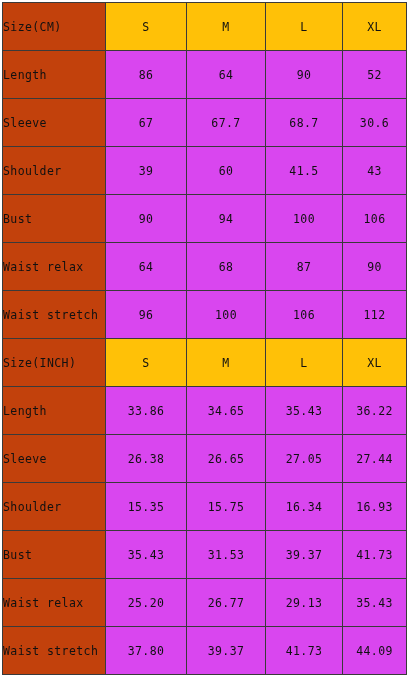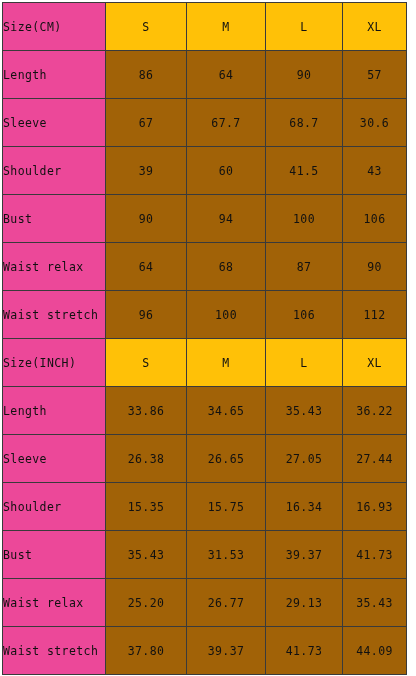--- a/index.html
+++ b/index.html
@@ -37,30 +37,30 @@
     font-size: 11.5px;
     color: #111111;
     letter-spacing: 0.4px;
     padding: 0;
     height: 48px;
     box-sizing: border-box;
   }
 
   
   td.label-cell {
-    background: #ec4899;
+    background: #c2410c;
     text-align: left;
     padding-left: 5px;
     vertical-align: middle;
     white-space: nowrap;
   }
 
   
   td.value-cell {
-    background: #a16207;
+    background: #d946ef;
     text-align: center;
     vertical-align: middle;
   }
 
   
   tr.header-row td.value-cell {
     background: #FFC107;
     font-weight: normal;
   }
 </style>
@@ -81,21 +81,21 @@
         <td class="value-cell">S</td>
         <td class="value-cell">M</td>
         <td class="value-cell">L</td>
         <td class="value-cell">XL</td>
       </tr>
       <tr>
         <td class="label-cell">Length</td>
         <td class="value-cell">86</td>
         <td class="value-cell">64</td>
         <td class="value-cell">90</td>
-        <td class="value-cell">57</td>
+        <td class="value-cell">52</td>
       </tr>
       <tr>
         <td class="label-cell">Sleeve</td>
         <td class="value-cell">67</td>
         <td class="value-cell">67.7</td>
         <td class="value-cell">68.7</td>
         <td class="value-cell">30.6</td>
       </tr>
       <tr>
         <td class="label-cell">Shoulder</td>

